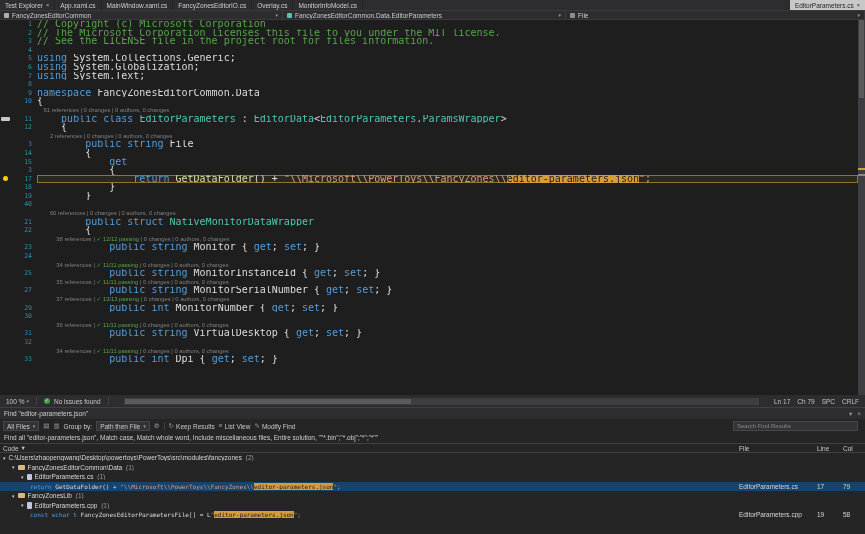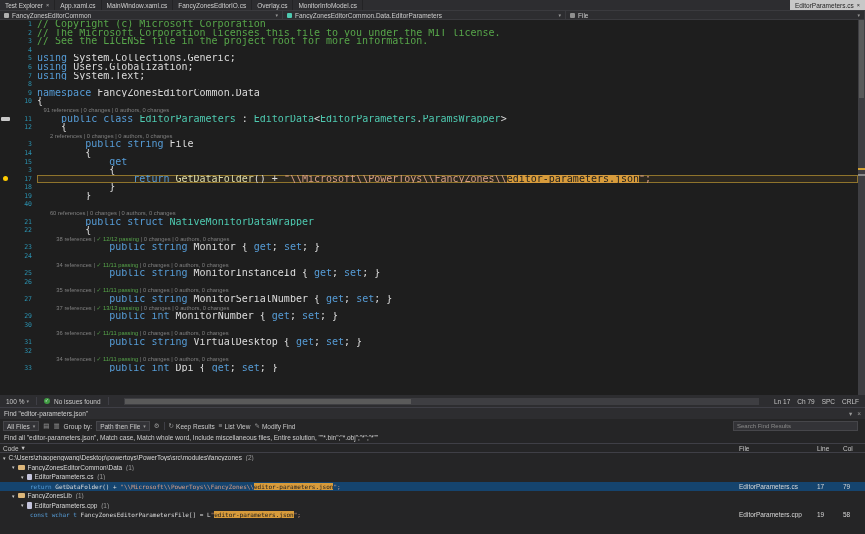--- a/index.html
+++ b/index.html
@@ -140,36 +140,36 @@
           <span class="ecode"><span class="tok-com">// Copyright (c) Microsoft Corporation</span></span>
         </div>
         <div class="erow">
           <span class="egut"></span>
           <span class="enum">2</span>
           <span class="ecode"><span class="tok-com">// The Microsoft Corporation licenses this file to you under the MIT license.</span></span>
         </div>
         <div class="erow">
           <span class="egut"></span>
           <span class="enum">3</span>
-          <span class="ecode"><span class="tok-com">// See the LICENSE file in the project root for more information.</span></span>
+          <span class="ecode"><span class="tok-com">// See the LICENSE file in the project root for files information.</span></span>
         </div>
         <div class="erow">
           <span class="egut"></span>
           <span class="enum">4</span>
           <span class="ecode"></span>
         </div>
         <div class="erow">
           <span class="egut"></span>
           <span class="enum">5</span>
           <span class="ecode"><span class="tok-kw">using</span><span class="tok-pl"> System.Collections.Generic;</span></span>
         </div>
         <div class="erow">
           <span class="egut"></span>
           <span class="enum">6</span>
-          <span class="ecode"><span class="tok-kw">using</span><span class="tok-pl"> Users.Globalization;</span></span>
+          <span class="ecode"><span class="tok-kw">using</span><span class="tok-pl"> System.Globalization;</span></span>
         </div>
         <div class="erow">
           <span class="egut"></span>
           <span class="enum">7</span>
           <span class="ecode"><span class="tok-kw">using</span><span class="tok-pl"> System.Text;</span></span>
         </div>
         <div class="erow">
           <span class="egut"></span>
           <span class="enum">8</span>
           <span class="ecode"></span>
@@ -280,25 +280,20 @@
         </div>
         <div class="erow lensrow">
           <span class="egut"></span>
           <span class="enum"></span>
           <span class="ecode"><span class="tok-lens">            34 references | </span><span class="tok-lenspass">✓ 11/11 passing</span><span class="tok-lens"> | 0 changes | 0 authors, 0 changes</span></span>
         </div>
         <div class="erow">
           <span class="egut"></span>
           <span class="enum">25</span>
           <span class="ecode"><span class="tok-pl">            </span><span class="tok-kw">public string</span><span class="tok-pl"> MonitorInstanceId { </span><span class="tok-kw">get</span><span class="tok-pl">; </span><span class="tok-kw">set</span><span class="tok-pl">; }</span></span>
-        </div>
-        <div class="erow">
-          <span class="egut"></span>
-          <span class="enum">26</span>
-          <span class="ecode"></span>
         </div>
         <div class="erow lensrow">
           <span class="egut"></span>
           <span class="enum"></span>
           <span class="ecode"><span class="tok-lens">            35 references | </span><span class="tok-lenspass">✓ 11/11 passing</span><span class="tok-lens"> | 0 changes | 0 authors, 0 changes</span></span>
         </div>
         <div class="erow">
           <span class="egut"></span>
           <span class="enum">27</span>
           <span class="ecode"><span class="tok-pl">            </span><span class="tok-kw">public string</span><span class="tok-pl"> MonitorSerialNumber { </span><span class="tok-kw">get</span><span class="tok-pl">; </span><span class="tok-kw">set</span><span class="tok-pl">; }</span></span>

